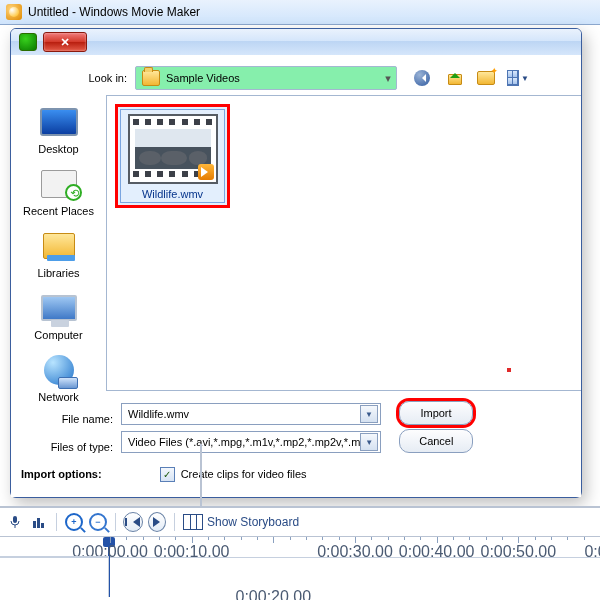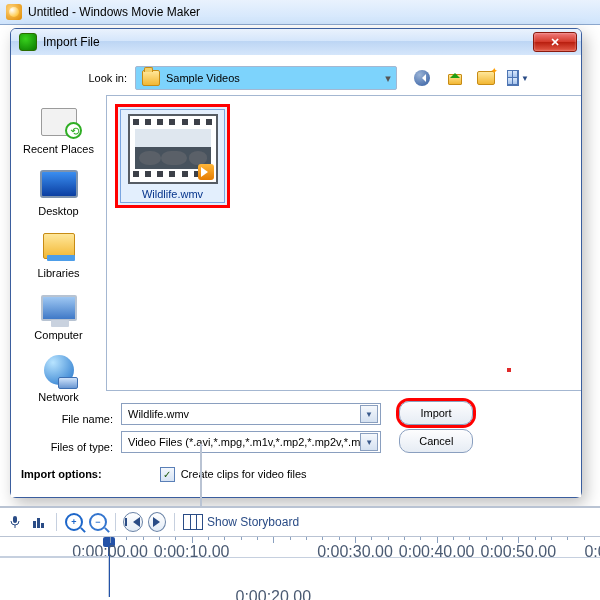--- a/index.html
+++ b/index.html
@@ -14,21 +14,21 @@
   
   .dialog{position:absolute;top:28px;left:10px;width:570px;height:468px;border:1px solid #3b5e9e;border-radius:6px;background:#fff;box-shadow:4px 6px 16px rgba(0,0,0,.25)}
   .dlg-title{height:26px;border-radius:5px 5px 0 0;background:linear-gradient(#eaf2fd,#d5e6fb 45%,#bcd5f4 46%,#d5e6fb);display:flex;align-items:center;padding:0 4px 0 8px}
   .dlg-title .dicon{width:16px;height:16px;margin-right:6px;background:radial-gradient(circle at 35% 30%,#38d21d,#0a7a00);border:1px solid #2a6e00;border-radius:3px}
   .dlg-title .dtxt{flex:1;font-size:12px}
   .closebtn{width:42px;height:18px;border-radius:3px;background:linear-gradient(#f07a7a,#d43b2c 48%,#b91f10 52%,#e45a47);border:1px solid #8a1a0f;color:#fff;display:flex;align-items:center;justify-content:center;font-weight:bold;font-size:11px;box-shadow:inset 0 0 2px rgba(255,255,255,.6)}
   .dlg-body{position:absolute;top:26px;left:0;right:0;bottom:0;background:#fff}
   
   .lookrow{display:flex;align-items:center;height:34px;padding:6px 8px 0 24px}
   .lbl{width:92px;text-align:right;padding-right:8px}
-  .lookfield{flex:0 0 260px;height:22px;border:1px solid #a4b7d1;background:#7dd3fc;display:flex;align-items:center;border-radius:2px}
+  .lookfield{flex:0 0 260px;height:22px;border:1px solid #a4b7d1;background:#86efac;display:flex;align-items:center;border-radius:2px}
   .folder-ic{width:16px;height:14px;margin:0 6px;background:linear-gradient(#ffe79a,#f2b733);border:1px solid #c78b14;border-radius:2px;position:relative}
   .folder-ic::before{content:"";position:absolute;top:-4px;left:1px;width:7px;height:4px;background:#f2d06b;border-radius:2px 2px 0 0;border:1px solid #c78b14;border-bottom:none}
   .lookfield .txt{flex:1}
   .look-dd{width:16px;text-align:center;color:#555}
   .nav-icons{display:flex;gap:10px;margin-left:14px;align-items:center}
   .navbtn{width:22px;height:20px;display:flex;align-items:center;justify-content:center;border-radius:3px}
   .ic-back{width:16px;height:16px;border-radius:50%;background:radial-gradient(circle at 35% 30%,#9ab3d6,#2f5aa0);position:relative}
   .ic-back::after{content:"";position:absolute;left:4px;top:4px;border:4px solid transparent;border-right-color:#fff}
   .ic-up{width:14px;height:14px;position:relative}
   .ic-up::before{content:"";position:absolute;bottom:0;left:1px;width:12px;height:9px;background:linear-gradient(#ffe79a,#f2b733);border:1px solid #c78b14;border-radius:1px}
@@ -112,21 +112,20 @@
   <div class="app-title">
     <span class="appicon"></span>
     <span>Untitled - Windows Movie Maker</span>
   </div>
   <div class="bg-menu">File   Edit   View   Tools   Clip   Play   Help</div>
   <div class="bg-seam"></div>
 
   <div class="dialog">
     <div class="dlg-title">
       <span class="dicon"></span>
-      <span class="dtxt">Import File</span>
       <div class="closebtn">✕</div>
     </div>
     <div class="dlg-body">
       <div class="lookrow">
         <div class="lbl">Look in:</div>
         <div class="lookfield">
           <span class="folder-ic"></span>
           <span class="txt">Sample Videos</span>
           <span class="look-dd">▾</span>
         </div>
@@ -147,31 +146,31 @@
                 <div></div>
                 <div></div>
               </span>
               <span class="views-dd">▼</span>
             </div>
         </div>
       </div>
 
       <div class="mainrow">
         <div class="places">
+          <div class="place desktop">
+            <div class="pic">
+                <span class="mon"></span>
+              </div>
+            <span>Desktop</span>
+          </div>
           <div class="place recent">
             <div class="pic">
                 <span class="blk"></span>
               </div>
             <span>Recent Places</span>
-          </div>
-          <div class="place desktop">
-            <div class="pic">
-                <span class="mon"></span>
-              </div>
-            <span>Desktop</span>
           </div>
           <div class="place libraries">
             <div class="pic">
                 <span class="lib"></span>
               </div>
             <span>Libraries</span>
           </div>
           <div class="place computer">
             <div class="pic">
                 <span class="comp"></span>

